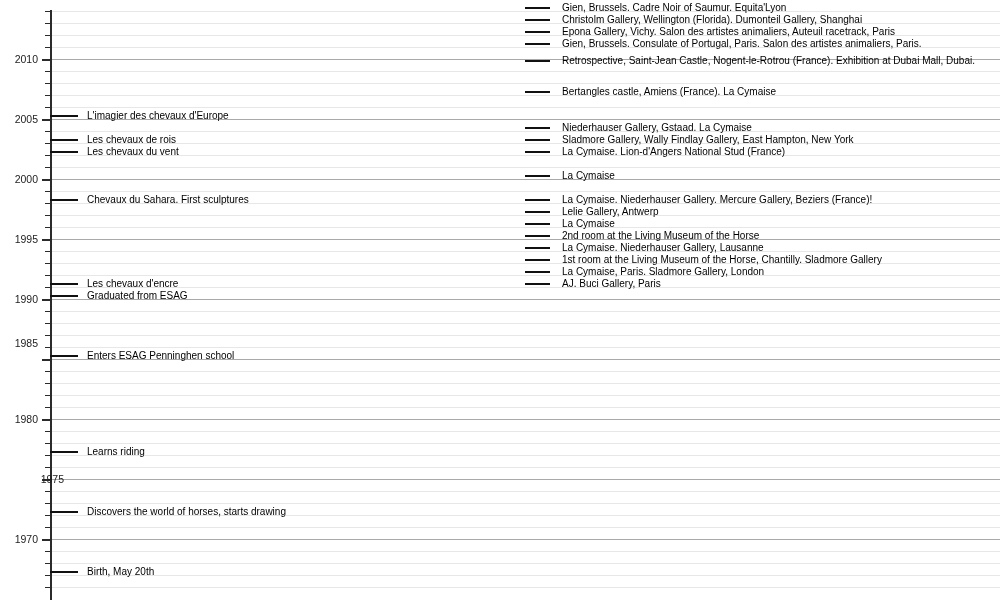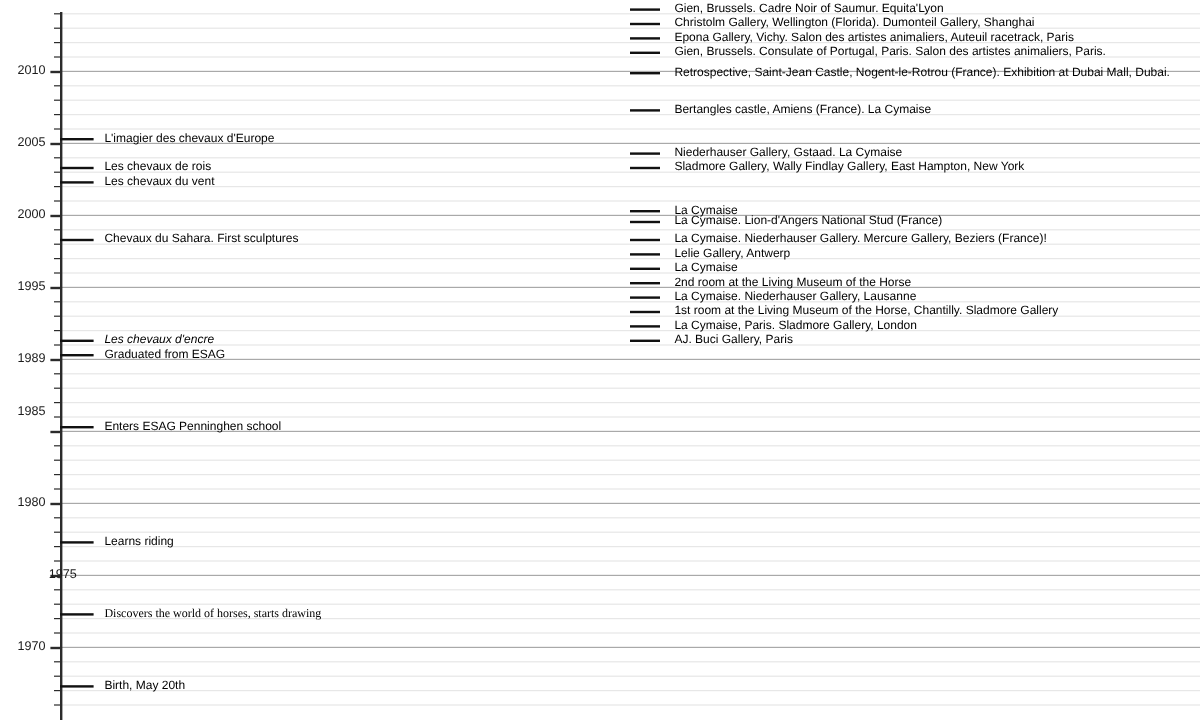--- a/index.html
+++ b/index.html
@@ -162,21 +162,21 @@
       <div class="tick" style="top: 47.3px; left: 45px; width: 5px;"></div>
       <div class="tick" style="top: 35.3px; left: 45px; width: 5px;"></div>
       <div class="tick" style="top: 23.3px; left: 45px; width: 5px;"></div>
       <div class="tick" style="top: 11.3px; left: 45px; width: 5px;"></div>
     </div>
   <div id="layer-year-labels">
       <div class="year-label" style="top: 539.3px;">1970</div>
       <div class="year-label" style="top: 479.3px; padding-left: 26px;">1975</div>
       <div class="year-label" style="top: 419.3px;">1980</div>
       <div class="year-label" style="top: 343px;">1985</div>
-      <div class="year-label" style="top: 299.3px;">1989</div>
+      <div class="year-label" style="top: 299.3px;">1990</div>
       <div class="year-label" style="top: 239.3px;">1995</div>
       <div class="year-label" style="top: 179.3px;">2000</div>
       <div class="year-label" style="top: 119.3px;">2005</div>
       <div class="year-label" style="top: 59.3px;">2010</div>
     </div>
   <div id="layer-events-left">
       <div class="event-row left" style="left: 50px; top: 115.8px;">
         <div class="event-dash"></div>
         <div class="event-label">L'imagier des chevaux d'Europe</div>
       </div>
@@ -185,37 +185,37 @@
         <div class="event-label">Les chevaux de rois</div>
       </div>
       <div class="event-row left" style="left: 50px; top: 151.8px;">
         <div class="event-dash"></div>
         <div class="event-label">Les chevaux du vent</div>
       </div>
       <div class="event-row left" style="left: 50px; top: 199.8px; justify-content: center;">
         <div class="event-dash"></div>
         <div class="event-label">Chevaux du Sahara. First sculptures</div>
       </div>
-      <div class="event-row left" style="left: 50px; top: 283.8px; font-style: italic;">
+      <div class="event-row left" style="left: 50px; top: 283.8px;">
         <div class="event-dash"></div>
         <div class="event-label">Les chevaux d'encre</div>
       </div>
       <div class="event-row left" style="left: 50px; top: 295.8px;">
         <div class="event-dash"></div>
         <div class="event-label">Graduated from ESAG</div>
       </div>
       <div class="event-row left" style="left: 50px; top: 355.8px;">
         <div class="event-dash"></div>
         <div class="event-label">Enters ESAG Penninghen school</div>
       </div>
       <div class="event-row left" style="left: 50px; top: 451.8px;">
         <div class="event-dash"></div>
         <div class="event-label">Learns riding</div>
       </div>
-      <div class="event-row left" style="left: 50px; top: 511.8px; font-family: Liberation Serif, serif;">
+      <div class="event-row left" style="left: 50px; top: 511.8px;">
         <div class="event-dash"></div>
         <div class="event-label">Discovers the world of horses, starts drawing</div>
       </div>
       <div class="event-row left" style="left: 50px; top: 571.8px;">
         <div class="event-dash"></div>
         <div class="event-label">Birth, May 20th</div>
       </div>
     </div>
   <div id="layer-events-right">
       <div class="event-row right" style="left: 525px; top: 7.8px; text-align: right;">
@@ -243,21 +243,21 @@
         <div class="event-label">Bertangles castle, Amiens (France). La Cymaise</div>
       </div>
       <div class="event-row right" style="left: 525px; top: 127.8px;">
         <div class="event-dash"></div>
         <div class="event-label">Niederhauser Gallery, Gstaad. La Cymaise</div>
       </div>
       <div class="event-row right" style="left: 525px; top: 139.8px;">
         <div class="event-dash"></div>
         <div class="event-label">Sladmore Gallery, Wally Findlay Gallery, East Hampton, New York</div>
       </div>
-      <div class="event-row right" style="left: 525px; top: 151.8px; margin-top: 33px;">
+      <div class="event-row right" style="left: 525px; top: 151.8px;">
         <div class="event-dash"></div>
         <div class="event-label">La Cymaise. Lion-d'Angers National Stud (France)</div>
       </div>
       <div class="event-row right" style="left: 525px; top: 175.8px;">
         <div class="event-dash"></div>
         <div class="event-label">La Cymaise</div>
       </div>
       <div class="event-row right" style="left: 525px; top: 199.8px;">
         <div class="event-dash"></div>
         <div class="event-label">La Cymaise. Niederhauser Gallery. Mercure Gallery, Beziers (France)!</div>

